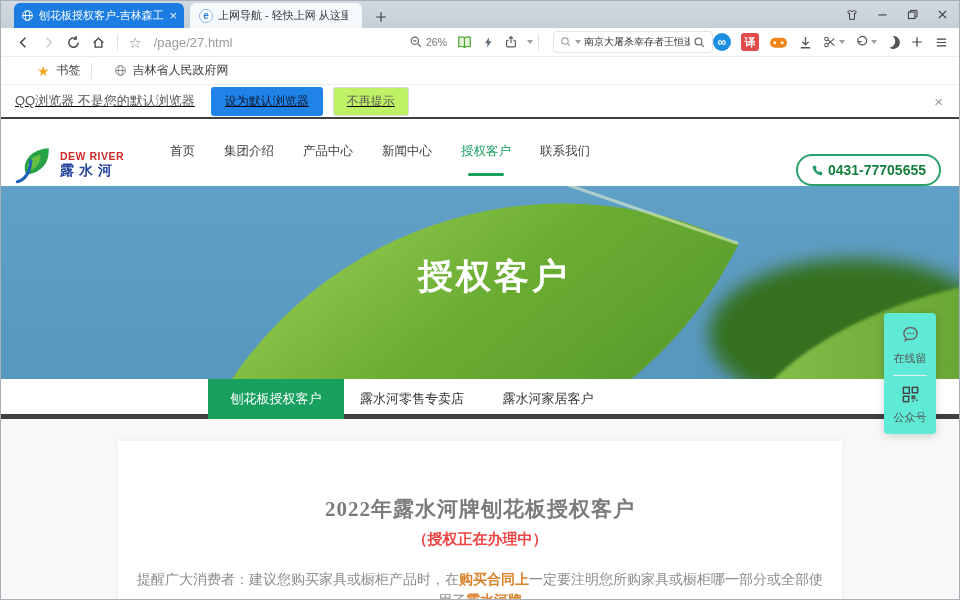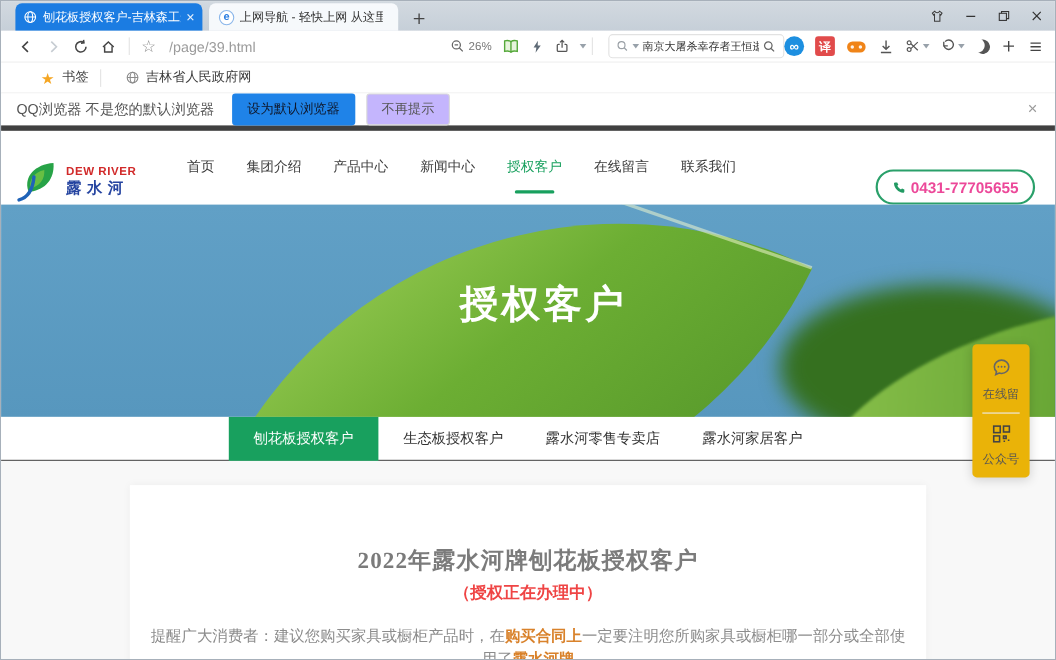--- a/index.html
+++ b/index.html
@@ -47,79 +47,79 @@
   
   .bookmarks{position:absolute;top:56px;left:0;right:0;height:28px;background:#fff;
     border-bottom:1px solid #efefef;display:flex;align-items:center;padding-left:36px;}
   .bm-star{color:#f5a623;font-size:14px;line-height:1;}
   .bm-label{font-size:12px;color:#444;margin-left:7px;}
   .bm-item{display:flex;align-items:center;gap:6px;margin-left:12px;}
   .bm-name{font-size:12px;color:#3c3c3c;max-width:104px;white-space:nowrap;overflow:hidden;}
 
   
   .notif{position:absolute;top:84px;left:0;right:0;height:34px;background:#fff;
-    border-bottom:5px solid #404040;display:flex;align-items:center;padding:0 14px;}
+    border-bottom:2px solid #404040;display:flex;align-items:center;padding:0 14px;text-decoration:underline;}
   .notif-msg{font-size:13px;color:#555;}
   .btn-blue{margin-left:16px;background:#1f83e8;color:#0f172a;font-size:12px;border:none;
     border-radius:3px;padding:6px 14px;cursor:pointer;}
-  .btn-ghost{margin-left:10px;background:#c4b5fd;color:#555;font-size:12px;border:1px solid #d9d9d9;
+  .btn-ghost{margin-left:10px;background:#bef264;color:#555;font-size:12px;border:1px solid #d9d9d9;
     border-radius:3px;padding:5px 13px;cursor:pointer;}
   .notif-close{position:absolute;right:16px;font-size:15px;color:#9a9a9a;cursor:pointer;}
 
   
   .sheader{position:absolute;top:118px;left:0;right:0;height:67px;background:#fff;
     display:flex;align-items:flex-end;}
   .logo{display:flex;align-items:center;margin-left:10px;cursor:pointer;}
   .logo-txt{margin-left:3px;}
   .logo-en{font-size:10.5px;font-weight:bold;color:#d12a2a;letter-spacing:.5px;}
   .logo-zh{font-size:14px;font-weight:bold;color:#2544a0;letter-spacing:5px;}
   .nav{display:flex;gap:25px;margin-left:44px;}
   .nav-item{position:relative;font-size:12.5px;color:#3c3c3c;padding:26px 2px;cursor:pointer;white-space:nowrap;}
   .nav-item.active{color:#18a05e;}
   .nav-item.active::after{content:"";position:absolute;left:50%;transform:translateX(-50%);
     bottom:10px;width:36px;height:3px;background:#18a05e;border-radius:2px;}
   .phone-pill{margin-left:auto;margin-right:18px;display:flex;align-items:center;gap:4px;
-    border:2px solid #2aa06a;border-radius:999px;padding:6px 13px;color:#ec4899;
+    border:2px solid #2aa06a;border-radius:999px;padding:6px 13px;color:#15803d;
     font-size:14px;font-weight:bold;cursor:pointer;white-space:nowrap;}
 
   
   .hero{position:absolute;top:185px;left:0;right:0;height:193px;overflow:hidden;
     background:linear-gradient(180deg,#61a0c6,#5797be);}
   .leaf-dark{position:absolute;right:-40px;bottom:-30px;width:290px;height:150px;
     background:#35701f;border-radius:50%;filter:blur(9px);}
   .leaf-br{position:absolute;right:-60px;bottom:-80px;width:300px;height:160px;
     background:linear-gradient(100deg,#8ec44e,#5e9e2e);border-radius:100% 0 100% 0;
     transform:rotate(-8deg);filter:blur(1.5px);}
   .leaf-main{position:absolute;left:270px;top:-50px;width:400px;height:400px;
     background:linear-gradient(115deg,#a8d55e 0%,#6cae33 45%,#4f9128 100%);
     border-radius:100% 0 100% 0;transform:rotate(26deg);}
   .leaf-rib{position:absolute;left:377px;top:56px;width:360px;height:3px;
     background:rgba(238,246,205,.55);transform:rotate(19deg);transform-origin:100% 50%;}
   .hero-title{position:absolute;left:417px;top:252px;z-index:5;color:#fff;font-size:35px;
     font-weight:bold;letter-spacing:3px;}
 
   
   .subtabs{position:absolute;top:378px;left:0;right:0;height:40px;background:#fff;
-    border-bottom:1px solid #404040;display:flex;padding-left:207px;}
+    border-bottom:5px solid #404040;display:flex;padding-left:207px;}
   .stab{width:136px;height:40px;display:flex;align-items:center;justify-content:center;
     font-size:13px;color:#333;cursor:pointer;white-space:nowrap;}
   .stab.active{background:#18a05e;color:#fff;}
 
   
   .content{position:absolute;top:418px;left:0;right:0;bottom:0;background:#f8f8f8;}
   .card{width:724px;height:200px;margin:22px auto 0;background:#fff;
     box-shadow:0 0 8px rgba(0,0,0,.05);padding-top:54px;text-align:center;
     font-family:"Liberation Serif",serif;}
   .card-title{font-size:21px;color:#7b7b7b;font-weight:bold;letter-spacing:1px;}
   .card-sub{font-size:15px;color:#ef4444;font-weight:bold;margin-top:7px;}
   .notice{margin:20px 14px 0;font-size:14px;color:#8c8c8c;line-height:1.5;}
   .notice .em{color:#d9822b;font-weight:bold;}
 
   
-  .floatw{position:absolute;right:23px;top:312px;width:52px;z-index:20;background:#eab308;
+  .floatw{position:absolute;right:23px;top:312px;width:52px;z-index:20;background:#5eead4;
     border-radius:4px;box-shadow:0 2px 10px rgba(0,0,0,.16);padding:11px 0 9px;text-align:center;}
   .fw-item{cursor:pointer;}
   .fw-item .ic{display:flex;justify-content:center;}
   .fw-label{font-size:11px;color:#555;margin-top:6px;white-space:nowrap;overflow:hidden;}
   .fw-sep{height:1px;background:#ededed;margin:9px 9px;}
 </style>
 </head>
 <body>
 
 <div class="win">
@@ -191,21 +191,21 @@
       <svg viewBox="0 0 16 16" width="15" height="15" fill="none" stroke="#444" stroke-width="1.4">
           <path d="M2.8 8.2 8 3.4l5.2 4.8"></path>
           <path d="M4.4 7.4V13h7.2V7.4"></path>
         </svg>
     </span>
     <span class="vsep"></span>
     <span class="tool-btn">
       <span class="star-glyph">☆</span>
     </span>
     <div class="url">
-        <span class="url-path">/page/39.html</span>
+        <span class="url-path">/page/27.html</span>
     </div>
     <div class="zoomgrp">
       <svg viewBox="0 0 16 16" width="14" height="14" fill="none" stroke="#666" stroke-width="1.3">
           <circle cx="6.7" cy="6.7" r="4.2"></circle>
           <path d="M9.9 9.9 13.4 13.4M4.9 6.7h3.6"></path>
         </svg>
       <span class="zoom-pct">26%</span>
     </div>
     <div class="midicons">
       <span>
@@ -316,42 +316,40 @@
         <div class="logo-en">DEW RIVER</div>
         <div class="logo-zh">露水河</div>
       </div>
     </div>
     <div class="nav">
       <span class="nav-item">首页</span>
       <span class="nav-item">集团介绍</span>
       <span class="nav-item">产品中心</span>
       <span class="nav-item">新闻中心</span>
       <span class="nav-item active">授权客户</span>
-      <span class="nav-item">在线留言</span>
       <span class="nav-item">联系我们</span>
     </div>
     <div class="phone-pill">
       <svg viewBox="0 0 16 16" width="13" height="13">
           <path d="M5.7 2.3 7 4.9 5.8 6.1a9.5 9.5 0 0 0 4.1 4.1L11.1 9l2.6 1.3v2.2c0 .8-.7 1.5-1.5 1.4C7 13.4 2.6 9 2.1 3.8c-.1-.8.6-1.5 1.4-1.5Z" fill="#229a63"></path>
         </svg>
       <span>0431-77705655</span>
     </div>
   </div>
 
   <div class="hero">
     <div class="leaf-dark"></div>
     <div class="leaf-br"></div>
     <div class="leaf-main"></div>
     <div class="leaf-rib"></div>
   </div>
   <div class="hero-title">授权客户</div>
 
   <div class="subtabs">
     <span class="stab active">刨花板授权客户</span>
-    <span class="stab">生态板授权客户</span>
     <span class="stab">露水河零售专卖店</span>
     <span class="stab">露水河家居客户</span>
   </div>
 
   <div class="content">
     <div class="card">
       <div class="card-title">2022年露水河牌刨花板授权客户</div>
       <div class="card-sub">（授权正在办理中）</div>
       <div class="notice">
         <span>提醒广大消费者：建议您购买家具或橱柜产品时，在</span><span class="em">购买合同上</span><span>一定要注明您所购家具或橱柜哪一部分或全部使用了</span><span class="em">露水河牌</span>

